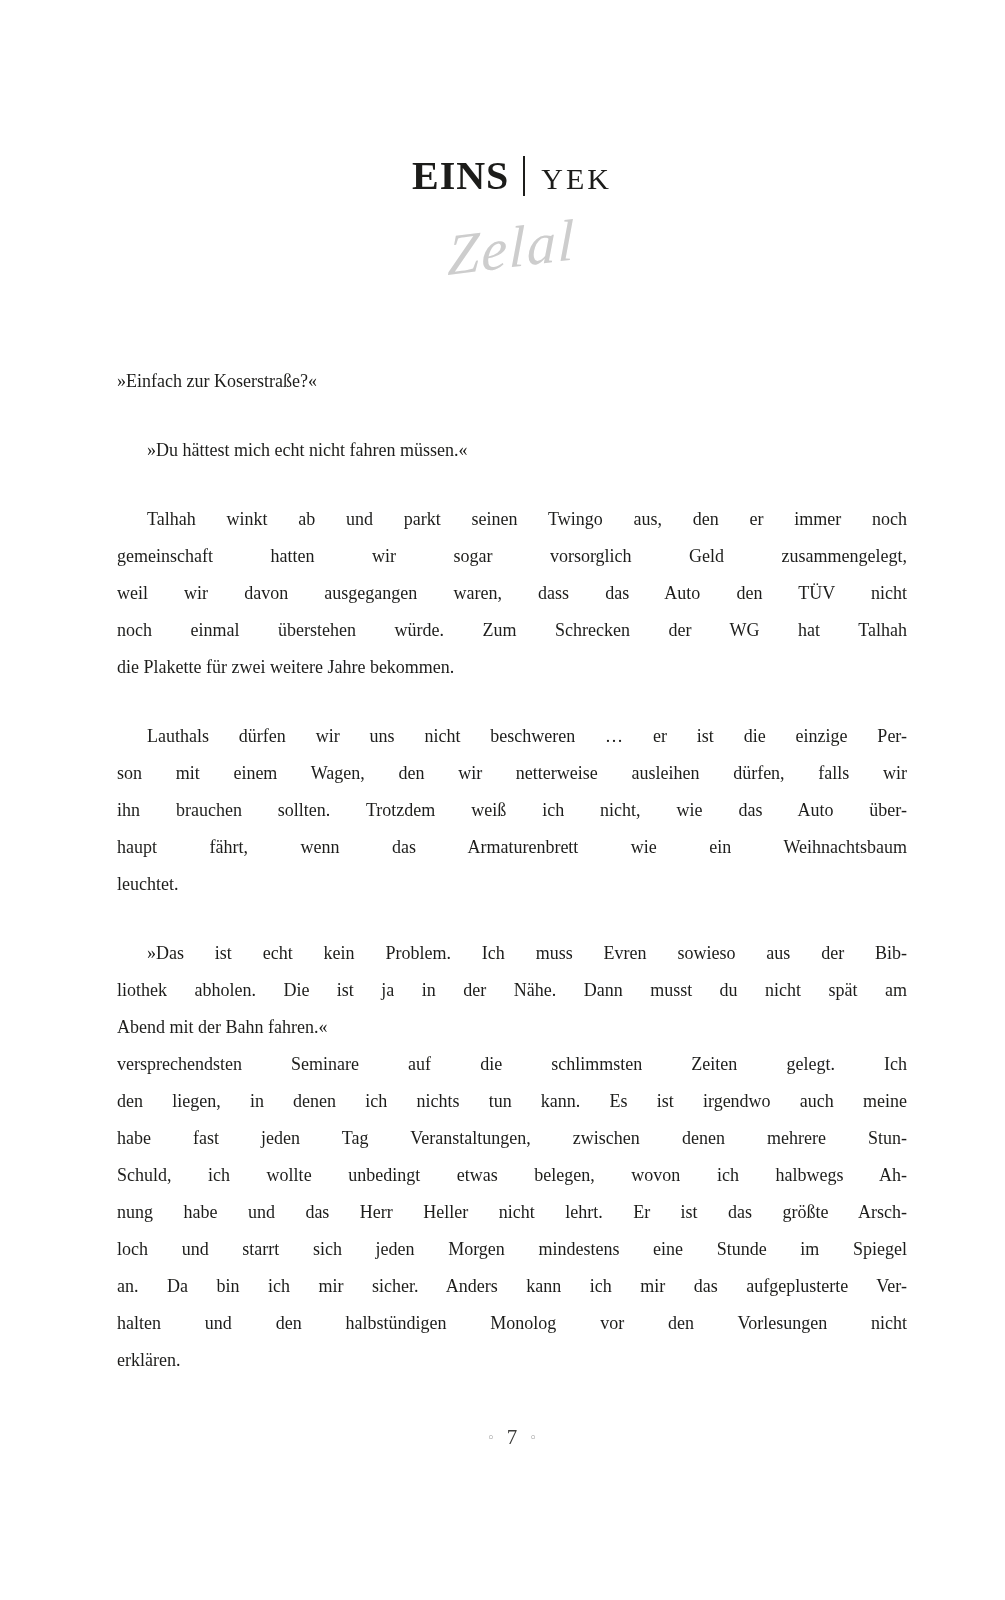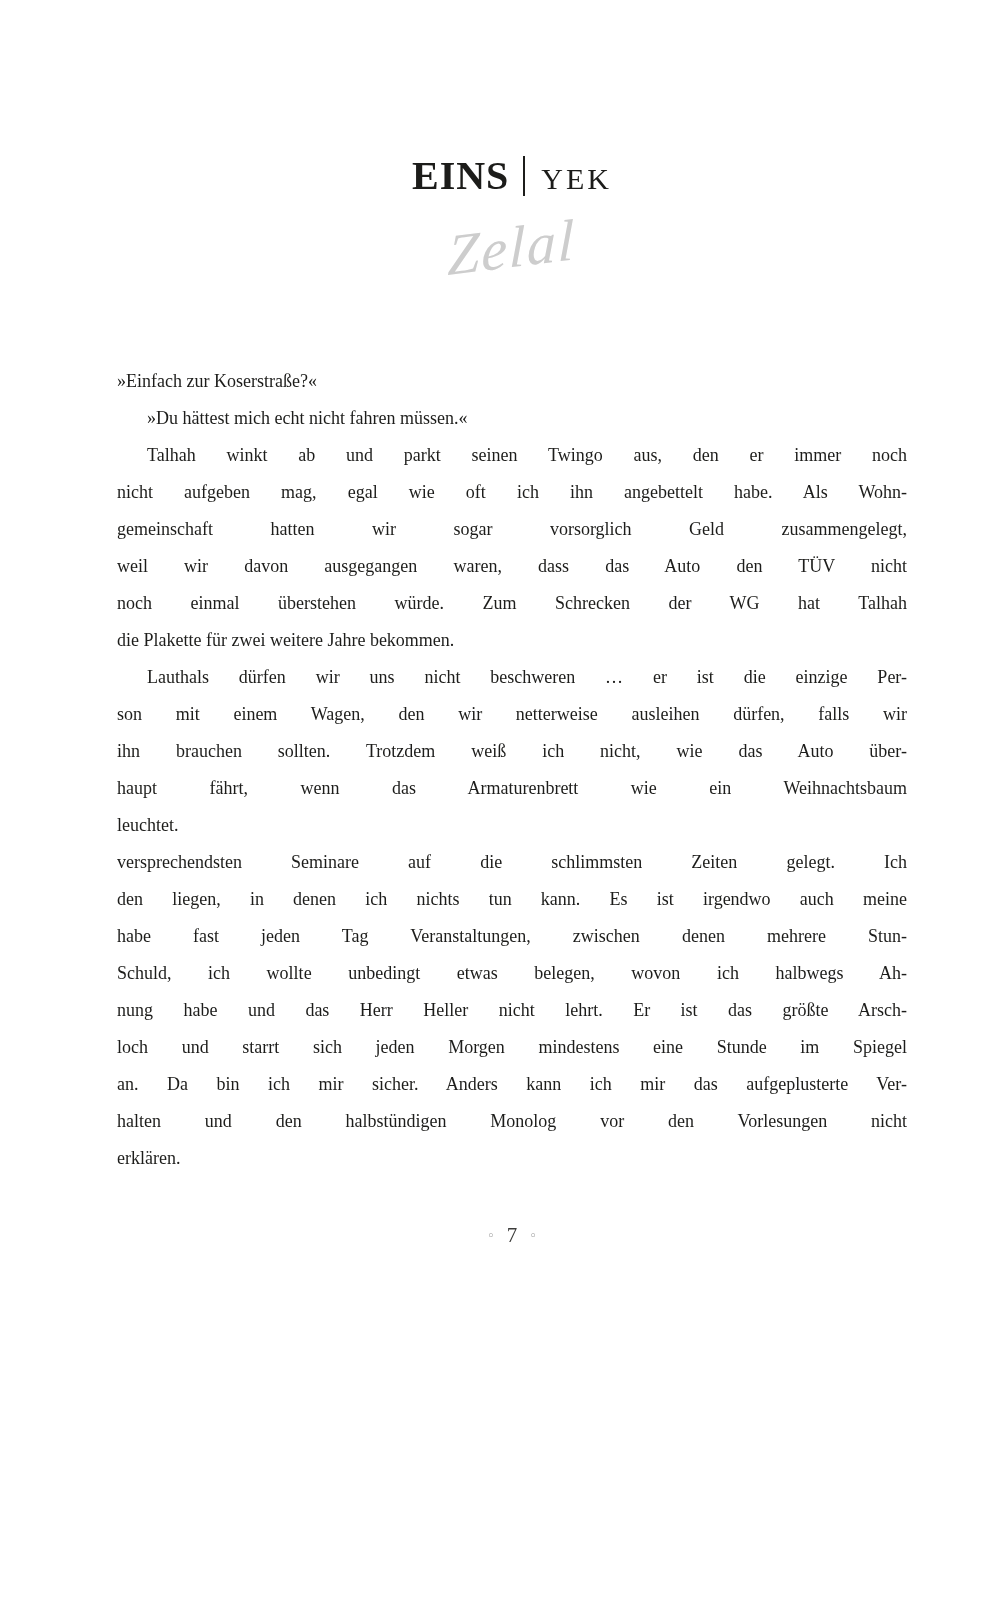--- a/index.html
+++ b/index.html
@@ -55,21 +55,21 @@
     line-height: 37px;
     color: #1d1d1b;
   }
   .para { margin: 0; }
   .line {
     text-align: justify;
     text-align-last: justify;
     white-space: normal;
   }
   .line.lastline { text-align-last: left; }
-  .line.first-indent { text-indent: 30px; }
+  .line.first-indent { text-indent: 30px; margin-top: 32px; }
   .it { font-style: italic; }
   .page-footer {
     margin-top: 44px;
     text-align: center;
     font-size: 21px;
     line-height: 28px;
     color: #3c3c3a;
   }
   .orn {
     font-family: "DejaVu Sans", sans-serif;
@@ -95,32 +95,36 @@
 
   <main class="body-text" id="paragraphs">
       <div class="para">
         <div class="line lastline"><span>»Einfach zur Koserstraße?«</span></div>
       </div>
       <div class="para">
         <div class="line lastline first-indent"><span>»Du hättest mich echt nicht fahren müssen.«</span></div>
       </div>
       <div class="para">
         <div class="line first-indent"><span>Talhah winkt ab und parkt seinen Twingo aus, den er immer noch</span></div>
-        <div class="line"><span>nicht aufgeben mag, egal wie oft ich ihn angebettelt habe. Als Wohn-</span></div>
         <div class="line"><span>gemeinschaft hatten wir sogar vorsorglich Geld zusammengelegt,</span></div>
         <div class="line"><span>weil wir davon ausgegangen waren, dass das Auto den TÜV nicht</span></div>
         <div class="line"><span>noch einmal überstehen würde. Zum Schrecken der WG hat Talhah</span></div>
         <div class="line lastline"><span>die Plakette für zwei weitere Jahre bekommen.</span></div>
       </div>
       <div class="para">
         <div class="line first-indent"><span>Lauthals dürfen wir uns nicht beschweren … er ist die einzige Per-</span></div>
         <div class="line"><span>son mit einem Wagen, den wir netterweise ausleihen dürfen, falls wir</span></div>
         <div class="line"><span>ihn brauchen sollten. Trotzdem weiß ich nicht, wie das Auto über-</span></div>
         <div class="line"><span>haupt fährt, wenn das Armaturenbrett wie ein Weihnachtsbaum</span></div>
         <div class="line lastline"><span>leuchtet.</span></div>
+      </div>
+      <div class="para">
+        <div class="line first-indent"><span>»Das ist echt kein Problem. Ich muss Evren sowieso aus der Bib-</span></div>
+        <div class="line"><span>liothek abholen. Die ist ja in der Nähe. Dann musst du nicht spät am</span></div>
+        <div class="line lastline"><span>Abend mit der Bahn fahren.«</span></div>
       </div>
       <div class="para">
         <div class="line"><span>versprechendsten Seminare auf die schlimmsten Zeiten gelegt. Ich</span></div>
         <div class="line"><span>den liegen, in denen ich nichts tun kann. Es ist irgendwo auch meine</span></div>
         <div class="line"><span>habe fast jeden Tag Veranstaltungen, zwischen denen mehrere Stun-</span></div>
         <div class="line"><span>Schuld, ich wollte unbedingt etwas belegen, wovon ich halbwegs Ah-</span></div>
         <div class="line"><span>nung habe und das Herr Heller nicht lehrt. Er ist das größte Arsch-</span></div>
         <div class="line"><span>loch und starrt sich jeden Morgen mindestens eine Stunde im Spiegel</span></div>
         <div class="line"><span>an. Da bin ich mir sicher. Anders kann ich mir das aufgeplusterte Ver-</span></div>
         <div class="line"><span>halten und den halbstündigen Monolog vor den Vorlesungen nicht</span></div>

